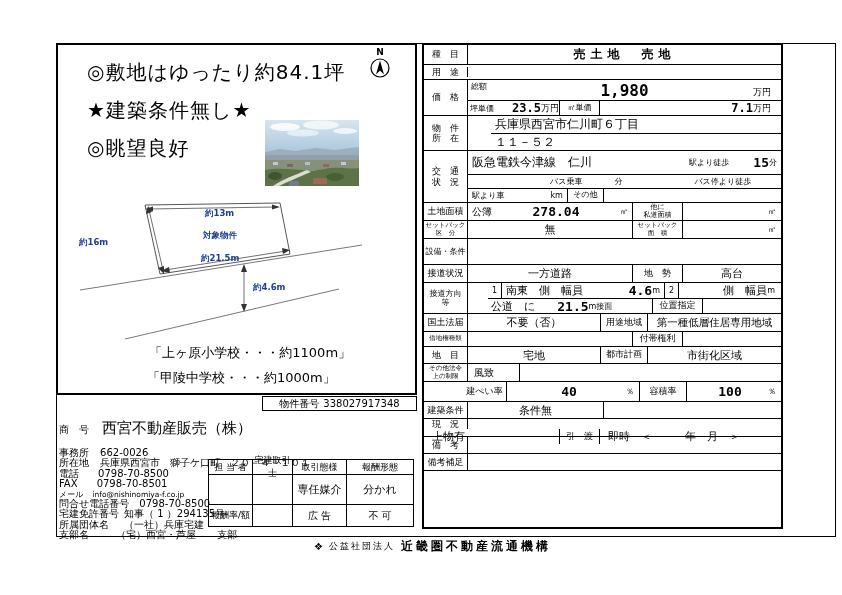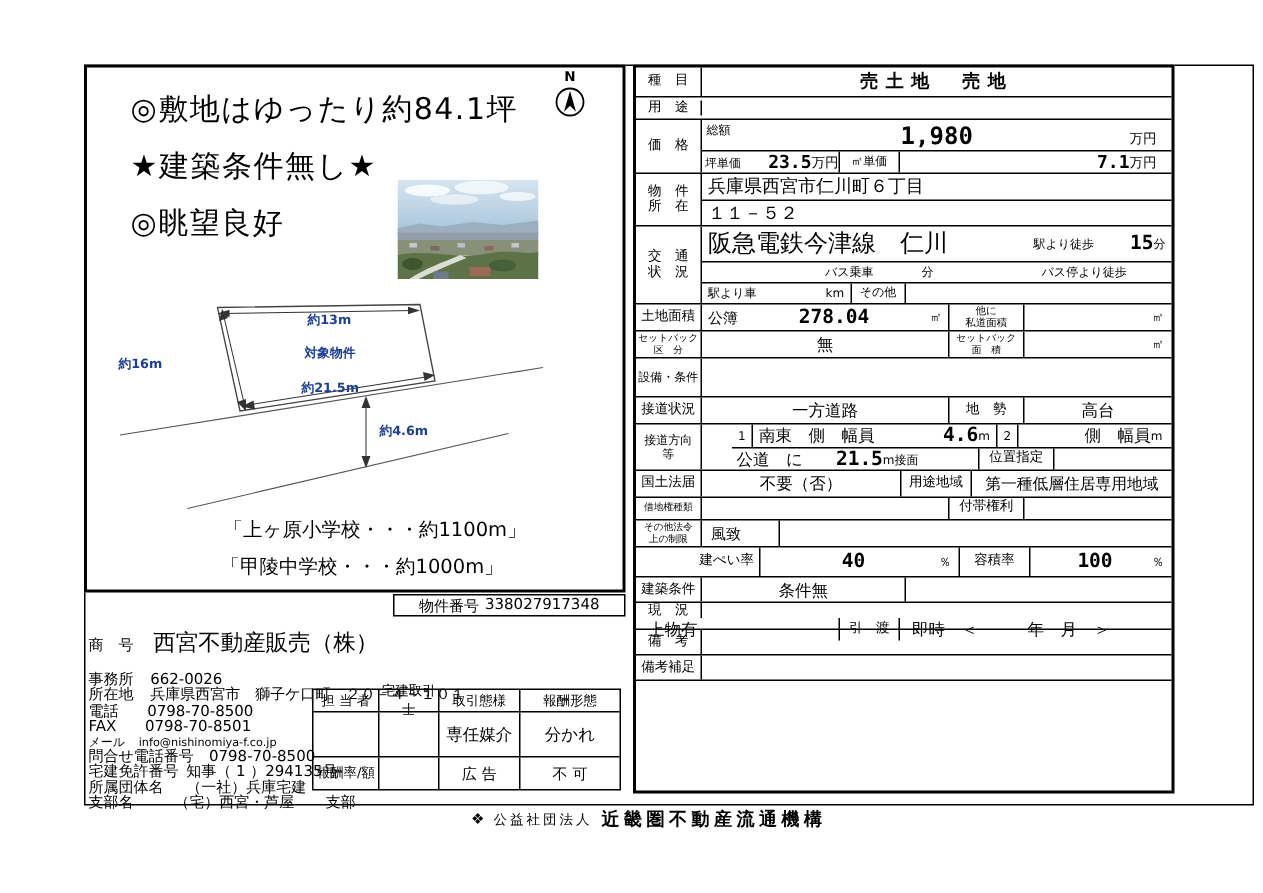--- a/index.html
+++ b/index.html
@@ -254,21 +254,21 @@
           </div>
           <div class="sub" style="width:40px;">㎡単価</div>
           <div class="cell" style="flex:1; justify-content:flex-end; padding-right:10px;">
             <span class="num" style="font-size:12px;">7.1</span>
             <span class="unit" style="font-size:9px;">万円</span>
           </div>
         </div>
       </div>
     </div>
 
-    <div class="rrow" style="height:35px;">
+    <div class="rrow" style="height:35px;gap:23px;">
       <div class="rlabel">
         <span>物　件</span>
         <span>所　在</span>
       </div>
       <div class="rbody">
         <div class="srow bb" style="height:18px; padding-left:4px;">
             <span class="v" style="font-size:12px;">兵庫県西宮市仁川町６丁目</span>
           </div>
         <div class="srow" style="height:16px; padding-left:4px;">
             <span class="v" style="font-size:12px;">１１－５２</span>
@@ -276,21 +276,21 @@
       </div>
     </div>
 
     <div class="rrow" style="height:52px;">
       <div class="rlabel">
         <span>交　通</span>
         <span>状　況</span>
       </div>
       <div class="rbody">
         <div class="srow bb" style="height:24px; padding-left:4px;">
-          <span class="v" style="font-size:16px;">阪急電鉄今津線　仁川</span>
+          <span class="v" style="font-size:12px;">阪急電鉄今津線　仁川</span>
           <span class="tinytxt" style="margin-left:auto;">駅より徒歩</span>
           <span class="num" style="font-size:13px; margin-left:24px;">15</span>
           <span class="unit" style="margin-right:4px;">分</span>
         </div>
         <div class="srow bb" style="height:14px;">
           <span class="tinytxt" style="margin-left:82px;">バス乗車</span>
           <span class="tinytxt" style="margin-left:32px;">分</span>
           <span class="tinytxt" style="margin-left:72px;">バス停より徒歩</span>
         </div>
         <div class="srow" style="height:13px;">
@@ -423,20 +423,34 @@
               <span class="v"></span>
             </div>
         <div class="sub" style="width:50px; font-size:9px;">付帯権利</div>
         <div class="cell" style="flex:1;">
               <span class="v"></span>
             </div>
       </div>
         </div>
     </div>
 
+    <div class="rrow" style="height:17px;">
+      <div class="rlabel">地　目</div>
+      <div class="rbody">
+          <div class="srow" style="flex:1;">
+        <div class="cell brd-r center" style="width:133px;">
+              <span class="v">宅地</span>
+            </div>
+        <div class="sub" style="width:47px; font-size:9px;">都市計画</div>
+        <div class="cell center" style="flex:1;">
+              <span class="v">市街化区域</span>
+            </div>
+      </div>
+        </div>
+    </div>
 
     <div class="rrow" style="height:18px;">
       <div class="rlabel tiny">
         <span>その他法令</span>
         <span>上の制限</span>
       </div>
       <div class="rbody">
           <div class="srow" style="flex:1;">
         <div class="cell brd-r" style="width:52px; padding-left:6px;">
               <span class="v" style="font-size:10px;">風致</span>

